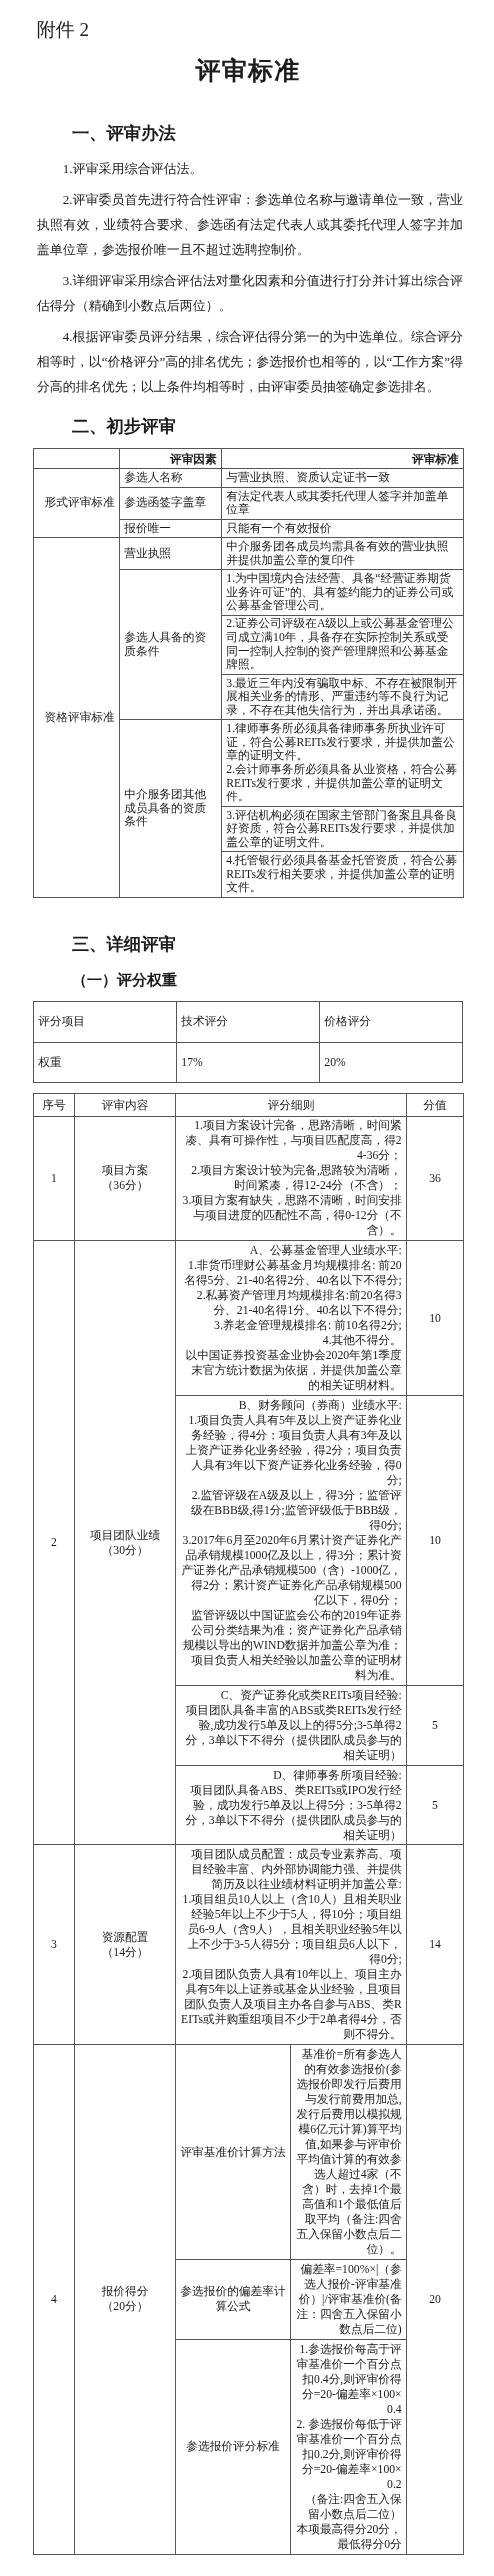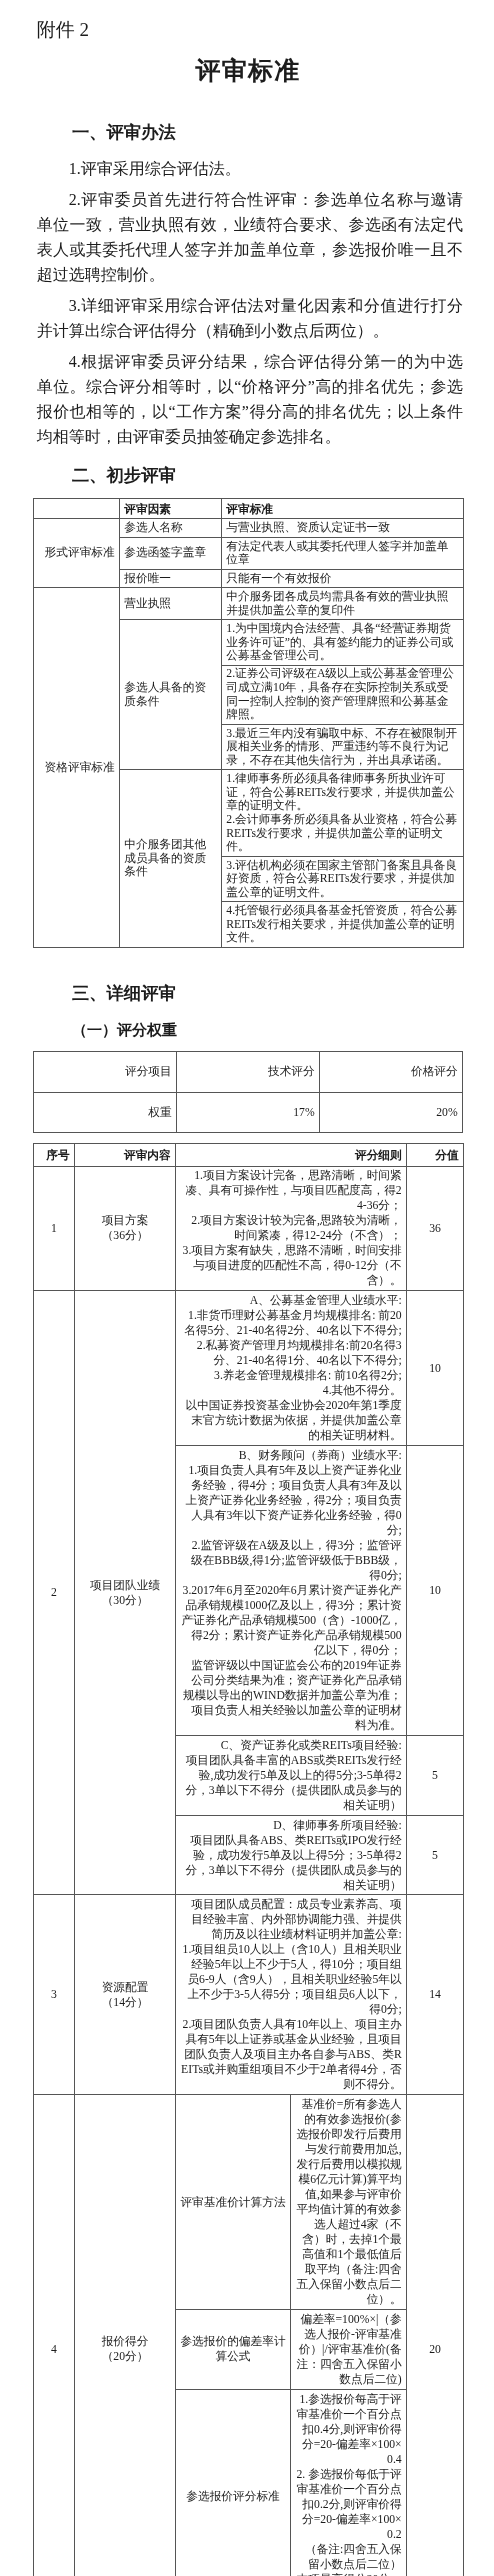--- a/index.html
+++ b/index.html
@@ -5,43 +5,43 @@
   html,body{margin:0;padding:0;background:#ffffff;}
   body{width:494px;height:2576px;overflow:hidden;color:#1c1c1c;
        font-family:"Liberation Serif","DejaVu Serif",serif;}
   .doc{padding:21px 31px 0 33px;box-sizing:border-box;width:494px;}
 
   .attachment{margin:0 0 0 3.7px;font-size:19px;line-height:17.3px;}
   .doc-title{margin:16px 0 0 0;text-align:center;font-size:25px;line-height:33px;
              font-weight:bold;font-family:"Liberation Sans","DejaVu Sans",sans-serif;
              letter-spacing:1.2px;}
   .h-section{margin:35px 0 0 39px;font-size:17.3px;line-height:23.5px;font-weight:bold;
-             font-family:Liberation Mono, monospace;}
+             font-family:Liberation Serif, serif;}
   .h-section.tight{margin-top:16px;}
   .h-sub{margin:13.6px 0 0 39px;font-size:15px;line-height:20px;font-weight:bold;
          font-family:"Liberation Sans","DejaVu Sans",sans-serif;}
 
   .paras{margin:10px 0 0 3.7px;}
-  .paras p{margin:0 0 6.2px 0;font-size:16px;line-height:25px;text-indent:2em;
+  .paras p{margin:0 0 6.2px 0;font-size:13px;line-height:25px;text-indent:2em;
            white-space:pre-line;text-align:justify;}
 
   table{border-collapse:collapse;table-layout:fixed;width:430px;margin:8.7px 0 0 0;
         font-size:11.7px;}
   td,th{border:0.6px solid #555;vertical-align:middle;padding:1.9px 4.3px;
         font-weight:normal;word-break:break-all;}
   .t-prelim{line-height:13.6px;}
   .t-prelim th{font-family:"Liberation Sans","DejaVu Sans",sans-serif;font-weight:bold;
-               text-align:left;height:16px;}
+               text-align:right;height:16px;}
   .t-prelim td{white-space:pre-line;font-family:Liberation Serif, serif;}
   .t-prelim .group{text-align:right;}
-  .t-weight{margin-top:11px;text-align:right;line-height:15px;border-radius:13px;}
+  .t-weight{margin-top:11px;text-align:left;line-height:15px;border-radius:13px;}
   .t-weight td,.t-weight th{height:36px;font-weight:normal;}
   .t-tech{margin-top:10px;line-height:15px;}
-  .t-tech th{font-family:"Liberation Sans","DejaVu Sans",sans-serif;font-weight:bold;
-             height:17.3px;text-align:right;}
+  .t-tech th{font-family:"Liberation Sans","DejaVu Sans",sans-serif;font-weight:normal;
+             height:17.3px;text-align:center;}
   .t-tech td{white-space:pre-line;}
   .t-tech .c-no,.t-tech .c-score{text-align:center;}
   .t-tech .c-content{text-align:center;}
   .t-tech .c-rule{text-align:right;text-justify:inter-ideograph;}
   .t-tech .c-sublabel{text-align:center;}
 </style>
 </head>
 <body>
 
 <div class="doc">

